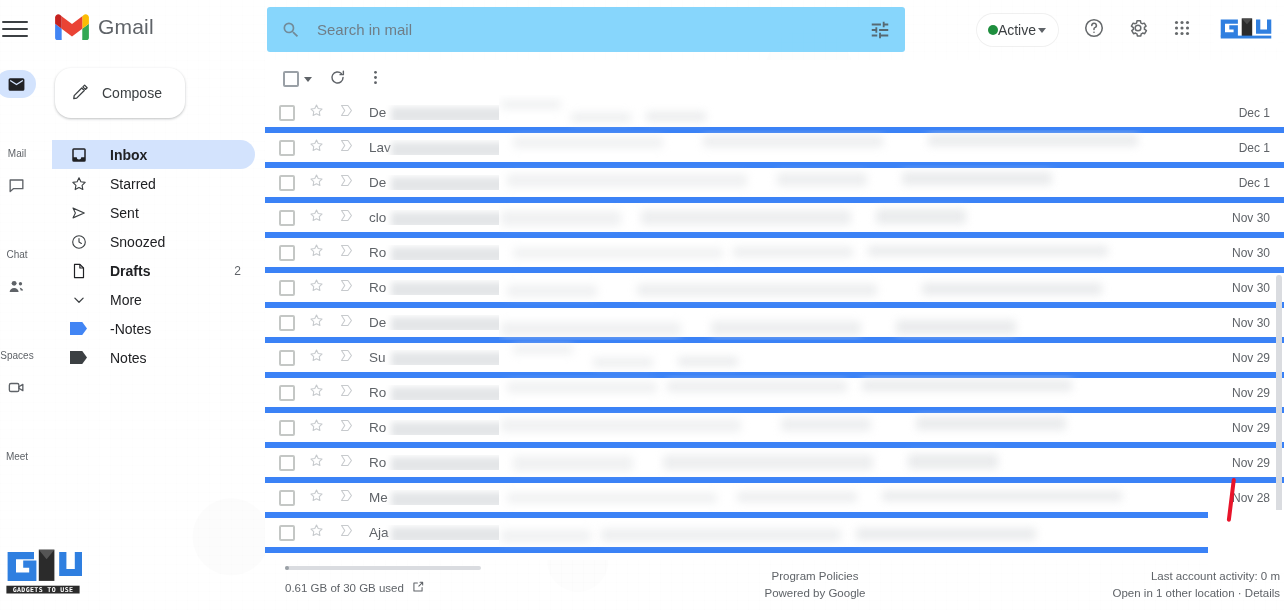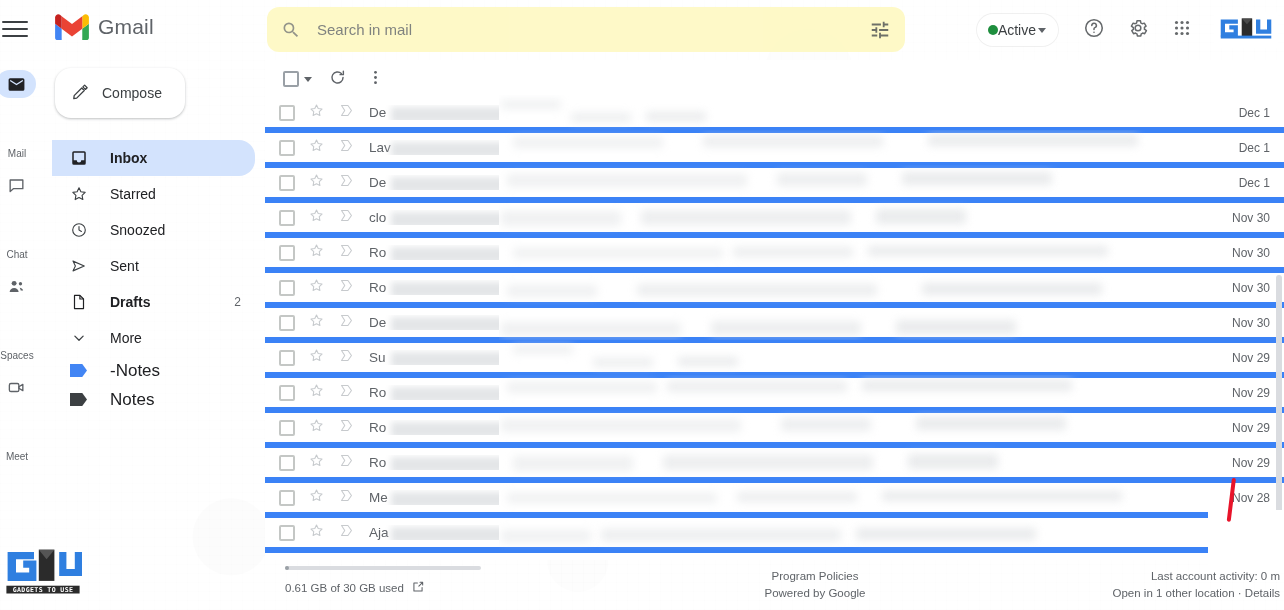--- a/index.html
+++ b/index.html
@@ -53,22 +53,22 @@
   }
   .brand-logo { width: 34px; height: 26px; }
   .brand-text {
     font-size: 21px; color: #5f6368; letter-spacing: .2px;
     font-family: "Liberation Sans", sans-serif;
   }
 
   .searchbar {
     position: absolute; left: 267px; top: 7px;
     width: 638px; height: 45px;
-    background: #fef9c3;
-    border-radius: 12px;
+    background: #7dd3fc;
+    border-radius: 3px;
     display: flex; align-items: center;
     padding: 0 14px;
     opacity: .92;
   }
   .search-icon { width: 20px; height: 20px; flex: 0 0 auto; opacity: .72; }
   .search-input {
     flex: 1 1 auto;
     border: none; outline: none; background: transparent;
     font-size: 15px; color: #5f6368;
     padding-left: 16px;
@@ -160,21 +160,21 @@
     border-radius: 16px;
     box-shadow: 0 1px 3px rgba(60,64,67,.22), 0 1px 2px rgba(60,64,67,.12);
     padding-left: 16px;
     cursor: pointer;
   }
   .compose-label { font-size: 14px; color: #3c4043; }
 
   .nav { margin-top: 22px; padding-right: 10px; }
   .nav-item {
     display: flex; align-items: center;
-    height: 36px;
+    height: 29px;
     margin: 0 0 0 22px;
     padding-left: 18px;
     border-radius: 0 16px 16px 0;
     cursor: pointer;
     font-size: 14px; color: #202124;
   }
   .nav-item.active { background: #d3e3fd; font-weight: bold; }
   .nav-icon { width: 20px; flex: 0 0 20px; display: flex; align-items: center; }
   .nav-label { margin-left: 20px; flex: 1 1 auto; }
   .nav-count { font-size: 12px; color: #5f6368; padding-right: 14px; }
@@ -184,21 +184,21 @@
     margin: 22px 14px 6px 40px;
   }
   .labels-title { font-size: 14px; color: #202124; }
   .labels-add { font-size: 20px; color: #5f6368; cursor: pointer; line-height: 1; }
 
   .label-item {
     display: flex; align-items: center;
     height: 29px; margin-left: 22px; padding-left: 18px;
     border-radius: 0 16px 16px 0;
     cursor: pointer;
-    font-size: 17px; color: #202124;
+    font-size: 14px; color: #202124;
   }
   .tag {
     width: 17px; height: 13px; flex: 0 0 17px;
     clip-path: polygon(0 0, 72% 0, 100% 50%, 72% 100%, 0 100%);
   }
   .label-name { margin-left: 23px; }
 
   
   .mail-panel {
     position: absolute; left: 265px; top: 60px;
@@ -510,35 +510,35 @@
             <path d="M12 3.8l2.5 5.2 5.7.8-4.1 4 1 5.6-5.1-2.7-5.1 2.7 1-5.6-4.1-4 5.7-.8z" stroke-linejoin="round"></path>
           </svg>
         </span>
         <span class="nav-label">Starred</span>
         <span class="nav-count"></span>
       </div>
 
       <div class="nav-item">
         <span class="nav-icon">
           <svg viewBox="0 0 24 24" width="18" height="18" fill="none" stroke="#3c4043" stroke-width="1.5">
-            <circle cx="12" cy="12" r="8.4"></circle>
-            <path d="M12 7.4V12l3.2 1.9" stroke-linecap="round"></path>
-          </svg>
-        </span>
-        <span class="nav-label">Snoozed</span>
+            <path d="M4 5.5l15 6.5-15 6.5 3.2-6.5z" stroke-linejoin="round"></path>
+          </svg>
+        </span>
+        <span class="nav-label">Sent</span>
         <span class="nav-count"></span>
       </div>
 
       <div class="nav-item">
         <span class="nav-icon">
           <svg viewBox="0 0 24 24" width="18" height="18" fill="none" stroke="#3c4043" stroke-width="1.5">
-            <path d="M4 5.5l15 6.5-15 6.5 3.2-6.5z" stroke-linejoin="round"></path>
-          </svg>
-        </span>
-        <span class="nav-label">Sent</span>
+            <circle cx="12" cy="12" r="8.4"></circle>
+            <path d="M12 7.4V12l3.2 1.9" stroke-linecap="round"></path>
+          </svg>
+        </span>
+        <span class="nav-label">Snoozed</span>
         <span class="nav-count"></span>
       </div>
 
       <div class="nav-item" style="font-weight:bold;">
         <span class="nav-icon">
           <svg viewBox="0 0 24 24" width="18" height="18" fill="none" stroke="#202124" stroke-width="1.6">
             <path d="M6 3.2h7.2L18 8v12.8H6z" stroke-linejoin="round"></path>
             <path d="M13.2 3.2V8H18" stroke-linejoin="round"></path>
           </svg>
         </span>

